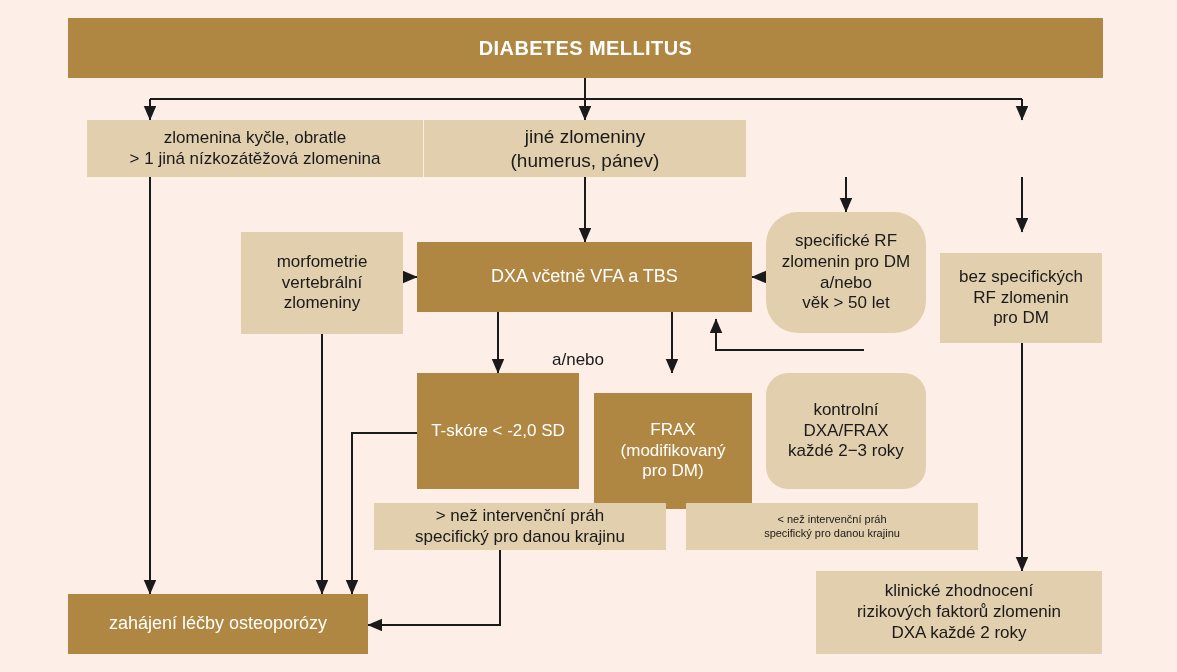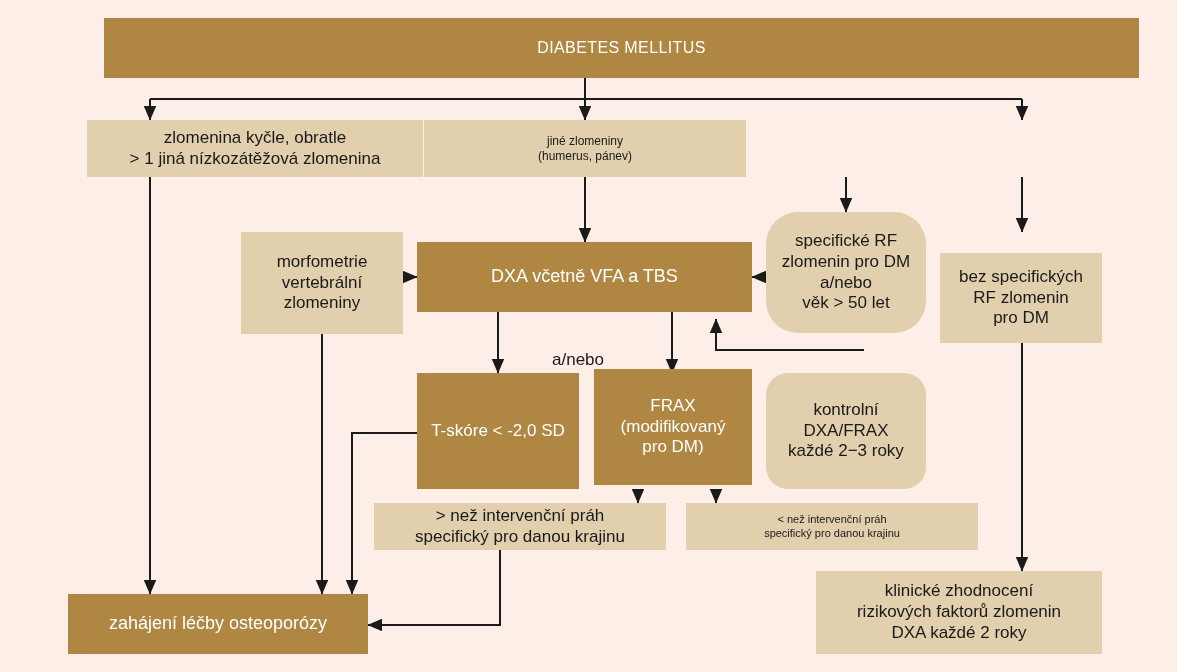--- a/index.html
+++ b/index.html
@@ -29,24 +29,23 @@
   }
   .dark {
     background: #b08742;
     color: #ffffff;
   }
   .light {
     background: #e2cfae;
     color: #1a1a1a;
   }
   .title {
-    font-weight: normal;
-    font-size: 16px;
+    font-weight: bold;
+    font-size: 20px;
     letter-spacing: 0.4px;
-    margin-left: 36px;
   }
   .label-free {
     position: absolute;
     font-size: 17px;
     color: #1a1a1a;
     text-align: center;
   }
   svg.wires {
     position: absolute;
     left: 0;
@@ -104,42 +103,42 @@
 
       <path d="M 150,177 L 150,594" marker-end="url(#arrow)"></path>
     </g>
   </svg>
 
   <div class="node dark title" style="left:68px; top:18px; width:1035px; height:60px;">DIABETES MELLITUS</div>
 
   <div class="node light" style="left:68px; top:120px; width:336px; height:57px; font-size:17px;margin-left:19px;">zlomenina kyčle, obratle
 &gt; 1 jiná nízkozátěžová zlomenina</div>
 
-  <div class="node light" style="left:424px; top:120px; width:322px; height:57px; font-size:12px;">jiné zlomeniny
+  <div class="node light" style="left:424px; top:120px; width:322px; height:57px; font-size:19px;">jiné zlomeniny
 (humerus, pánev)</div>
 
 
   <div class="node light" style="left:241px; top:232px; width:162px; height:102px; font-size:17px;">morfometrie
 vertebrální
 zlomeniny</div>
 
   <div class="node dark" style="left:417px; top:242px; width:335px; height:70px; font-size:18px;">DXA včetně VFA a TBS</div>
 
   <div class="node light" style="left:766px; top:212px; width:160px; height:121px; font-size:17px;border-radius:32px;">specifické RF
 zlomenin pro DM
 a/nebo
 věk &gt; 50 let</div>
 
   <div class="node light" style="left:940px; top:232px; width:162px; height:90px; font-size:17px;margin-top:21px;">bez specifických
 RF zlomenin
 pro DM</div>
 
   <div class="node dark" style="left:417px; top:373px; width:162px; height:116px; font-size:17px;">T-skóre &lt; -2,0 SD</div>
 
-  <div class="node dark" style="left:594px; top:369px; width:158px; height:116px; font-size:17px;">FRAX
+  <div class="node dark" style="left:594px; top:393px; width:158px; height:116px; font-size:17px;">FRAX
 (modifikovaný
 pro DM)</div>
 
   <div class="node light" style="left:766px; top:373px; width:160px; height:116px; font-size:17px;border-radius:22px;">kontrolní
 DXA/FRAX
 každé 2−3 roky</div>
 
   <div class="node light" style="left:374px; top:503px; width:292px; height:47px; font-size:17px;text-align:center;">&gt; než intervenční práh
 specifický pro danou krajinu</div>
 

